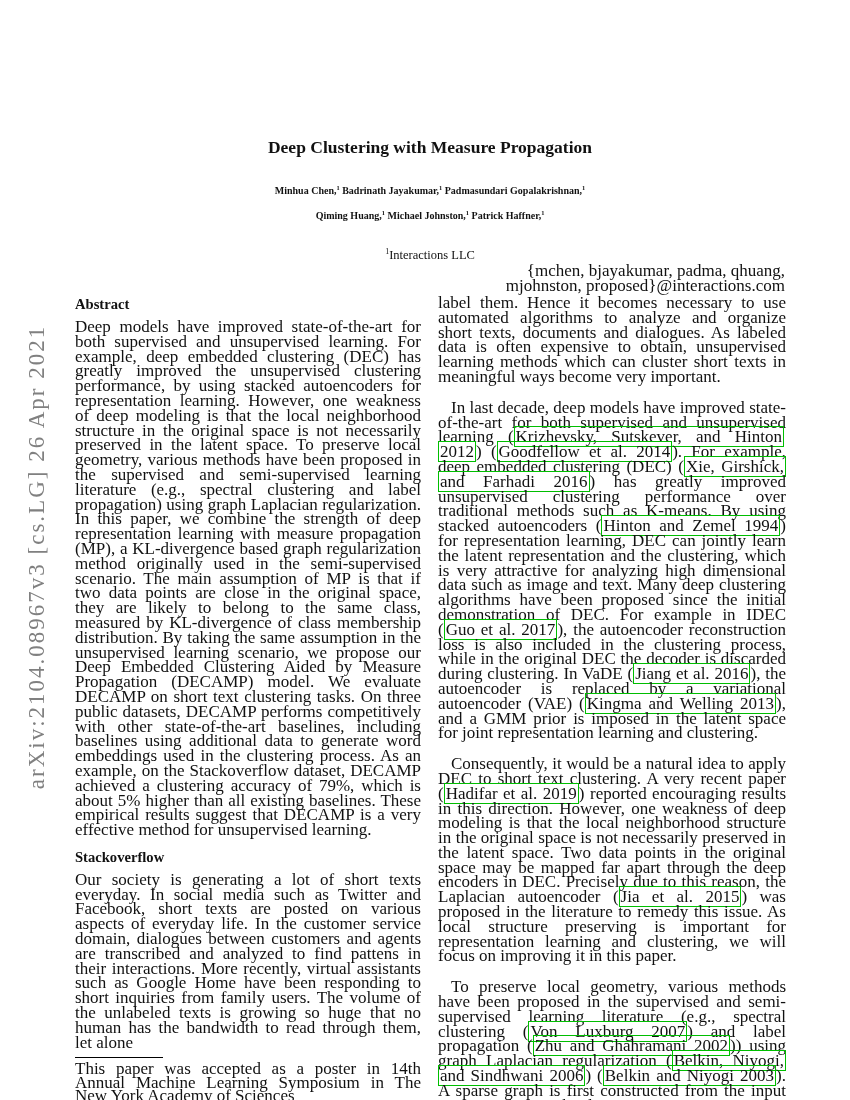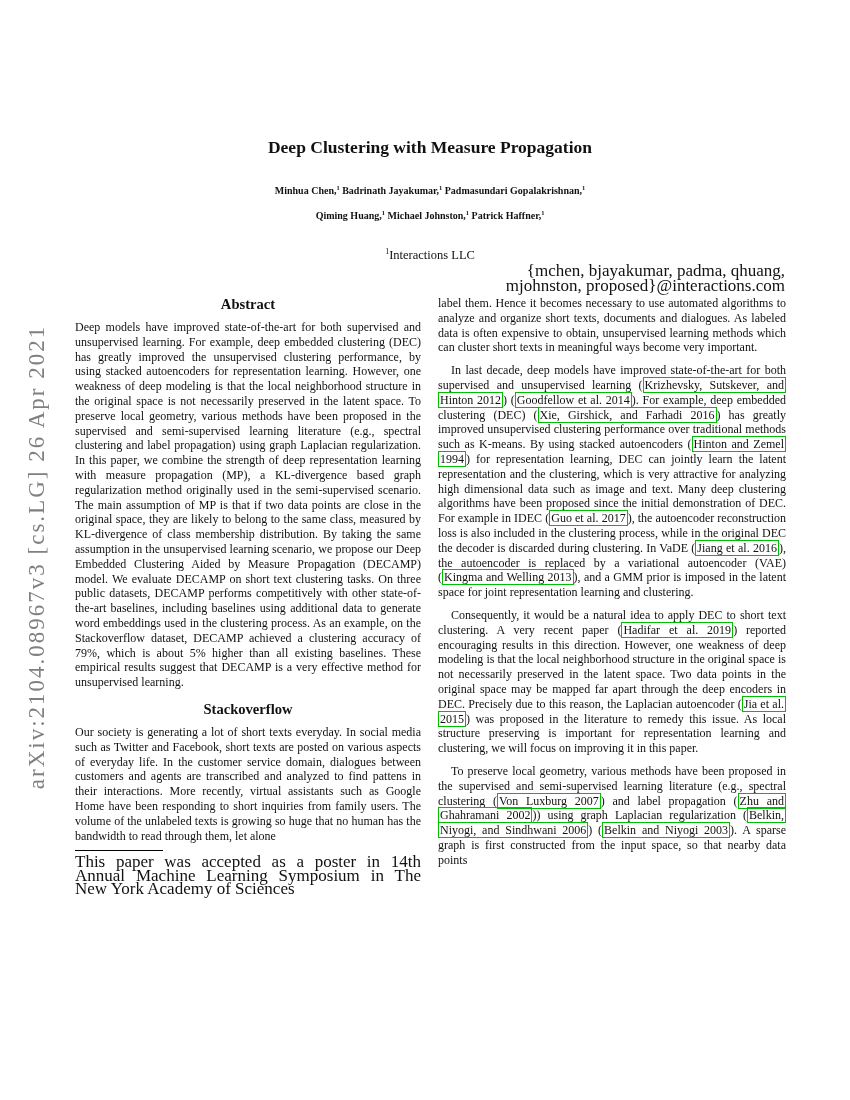--- a/index.html
+++ b/index.html
@@ -57,34 +57,33 @@
   
   .col{
     position:absolute;
     top:296px;
   }
   .col-left{left:75px;width:346px;}
   .col-right{left:438px;width:348px;}
   .section-heading{
     font-size:14.6px;
     font-weight:bold;
-    text-align:center;
     margin:0 0 7px 0;
   }
   .section-heading.intro{margin-top:11px;}
   .body-text{
-    font-size:12px;
+    font-size:17px;
     line-height:14.8px;
     text-align:justify;
     margin:0;
     hyphens:auto;
     -webkit-hyphens:auto;
   }
   .body-text.indent{text-indent:13px;}
-  .body-text + .body-text{margin-top:8px;}
+  .body-text + .body-text{margin-top:16px;}
   .cite{
     border:1px solid var(--cite-color);
     padding:0 1px;
     box-decoration-break:clone;
     -webkit-box-decoration-break:clone;
   }
   .footnote-rule{
     width:88px;height:0;
     border-top:1px solid #000;
     margin:7px 0 4px 0;

